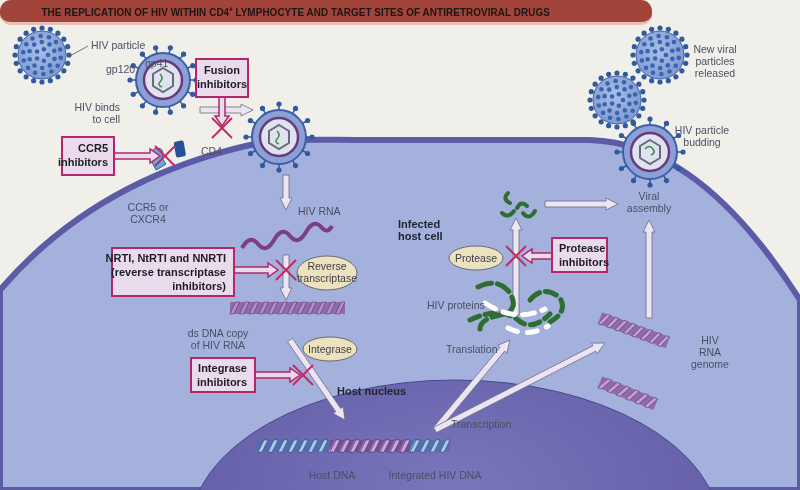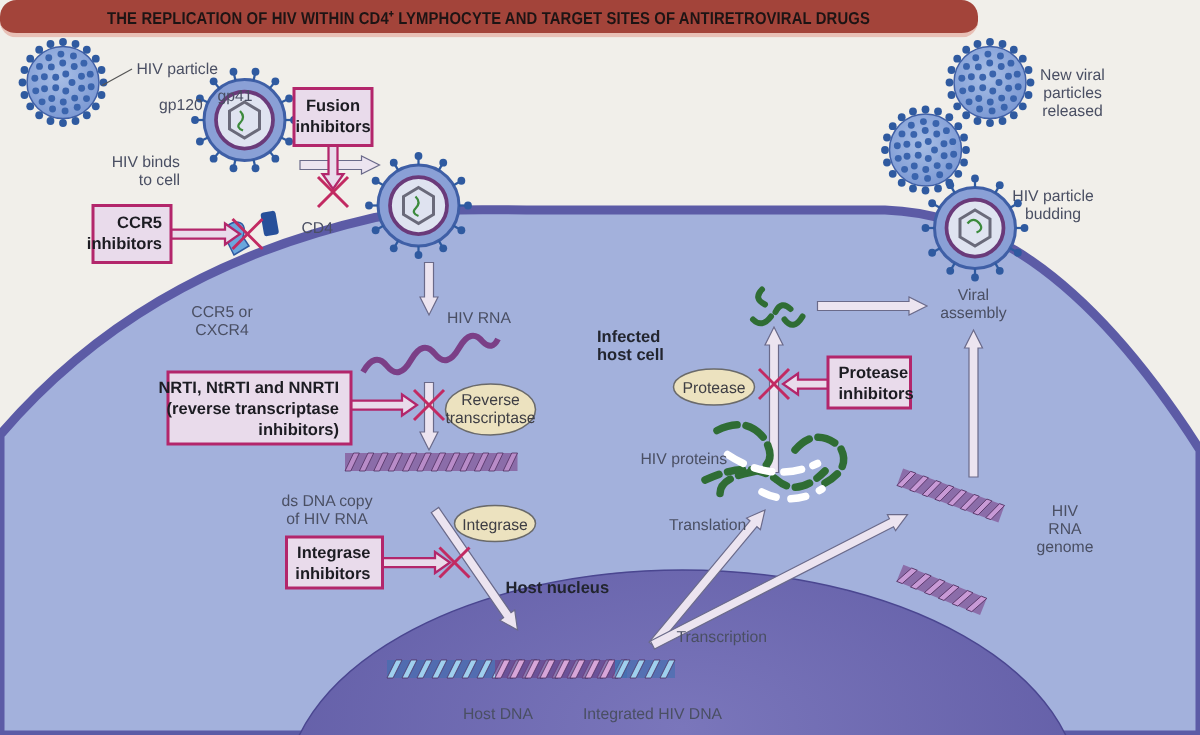--- a/index.html
+++ b/index.html
@@ -1,17 +1,17 @@
 <!DOCTYPE html>
 <html><head>
 <meta charset="utf-8">
 <style>
   html, body { margin:0; padding:0; }
   body { width:800px; height:490px; overflow:hidden; background:#f1efea; font-family:"Liberation Sans", sans-serif; position:relative; }
-  #titlebar { position:absolute; left:0; top:0; width:652px; height:22px; background:#a3443a; border-bottom:3px solid #e8c0b6; display:flex; align-items:center; justify-content:center;border-radius:11px; }
+  #titlebar { position:absolute; left:0; top:0; width:652px; height:22px; background:#a3443a; border-bottom:3px solid #e8c0b6; display:flex; align-items:center; justify-content:flex-start;border-radius:11px; }
   #titlebar span { font-family:"Liberation Sans", sans-serif; font-weight:bold; font-size:11.5px; color:#1d1414; letter-spacing:0.1px; transform:scaleX(0.86); white-space:nowrap; }
   svg#diagram { position:absolute; left:0; top:0; }
   .lbl { font-family:"Liberation Sans", sans-serif; font-size:10.5px; fill:#4a4f63; }
   .lbl-dark { font-family:"Liberation Sans", sans-serif; font-size:11px; fill:#22252f; font-weight:bold; }
   .box-text { font-family:"Liberation Sans", sans-serif; font-size:11px; fill:#1c1c22; font-weight:bold; }
   .enz-text { font-family:"Liberation Sans", sans-serif; font-size:10.5px; fill:#3e3e44; }
 </style>
 </head>
 <body>
 

